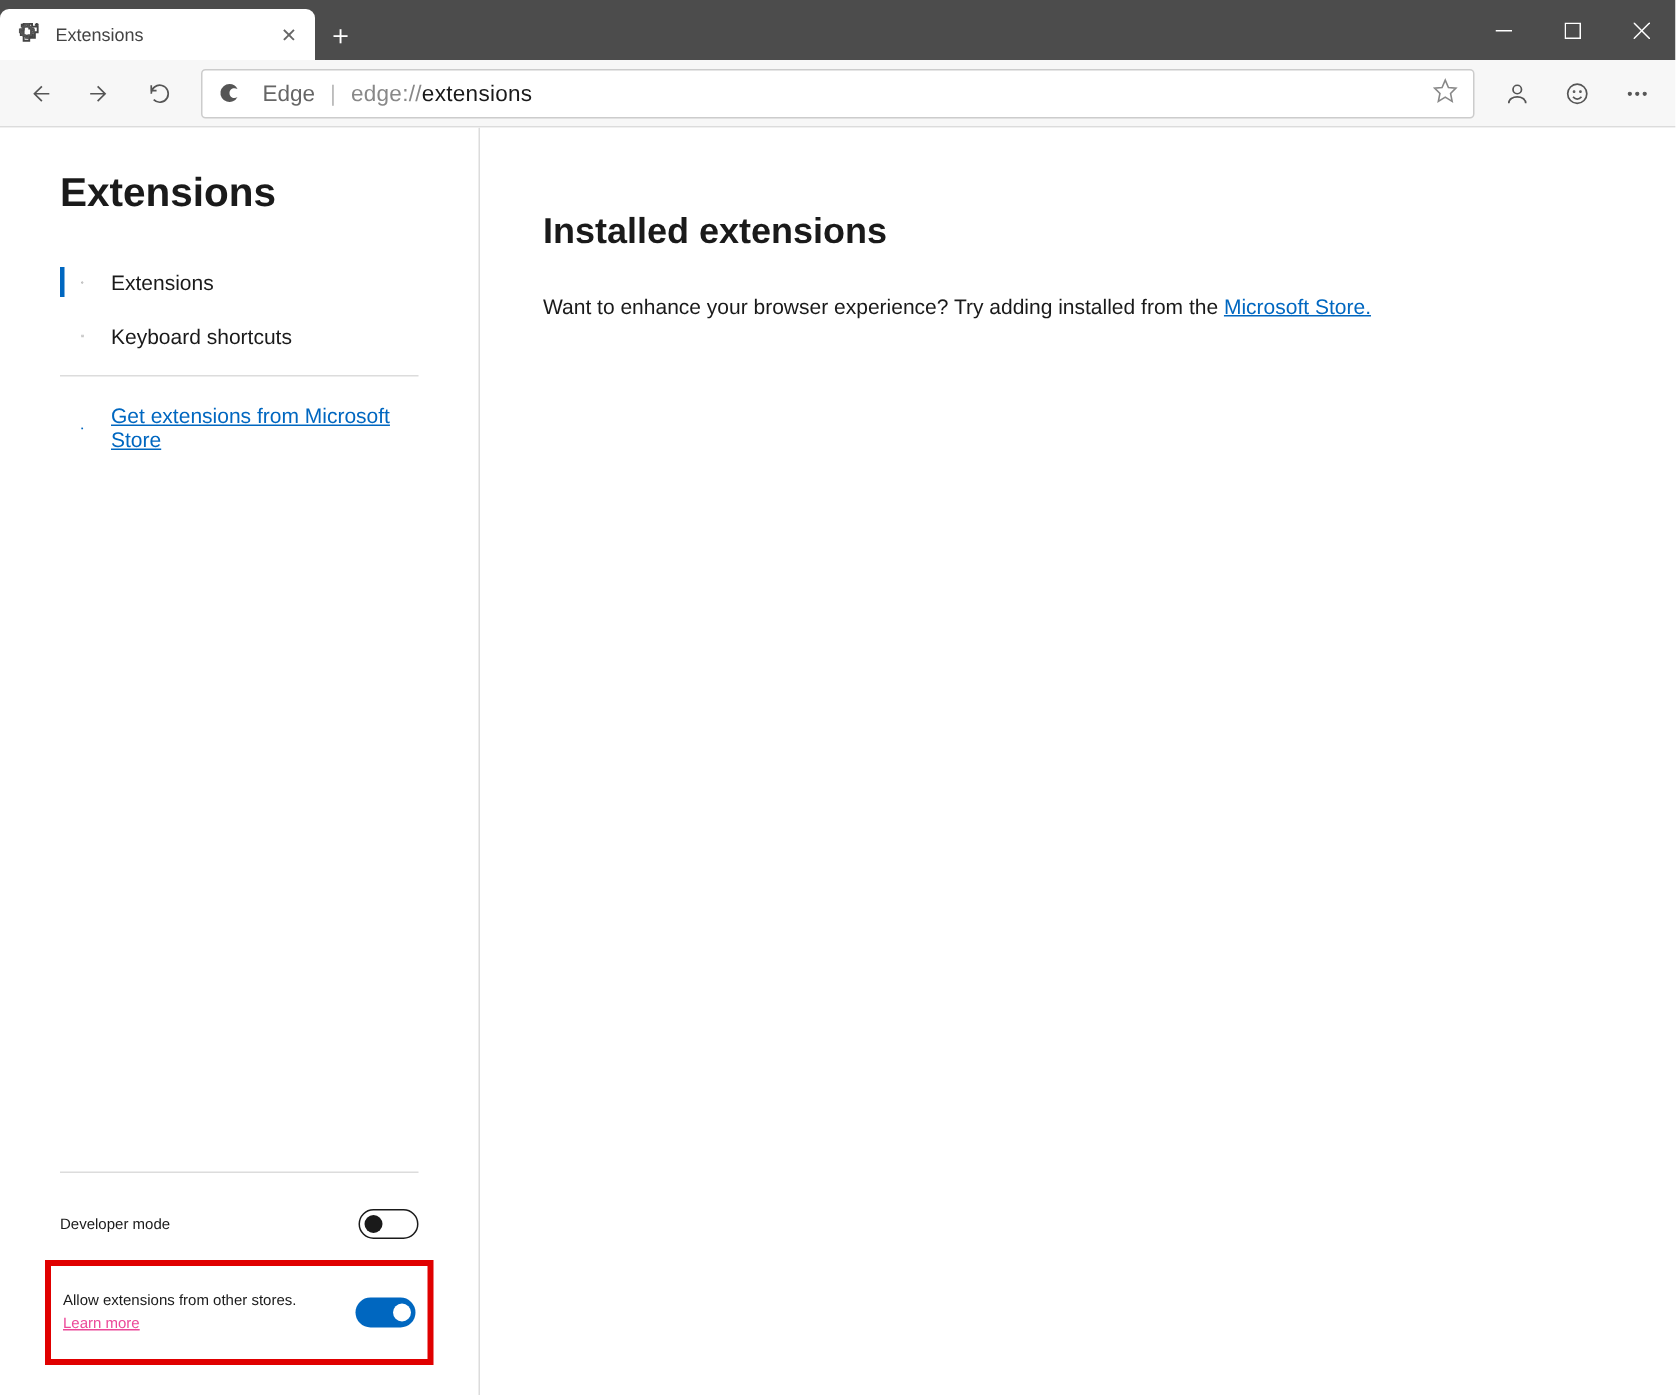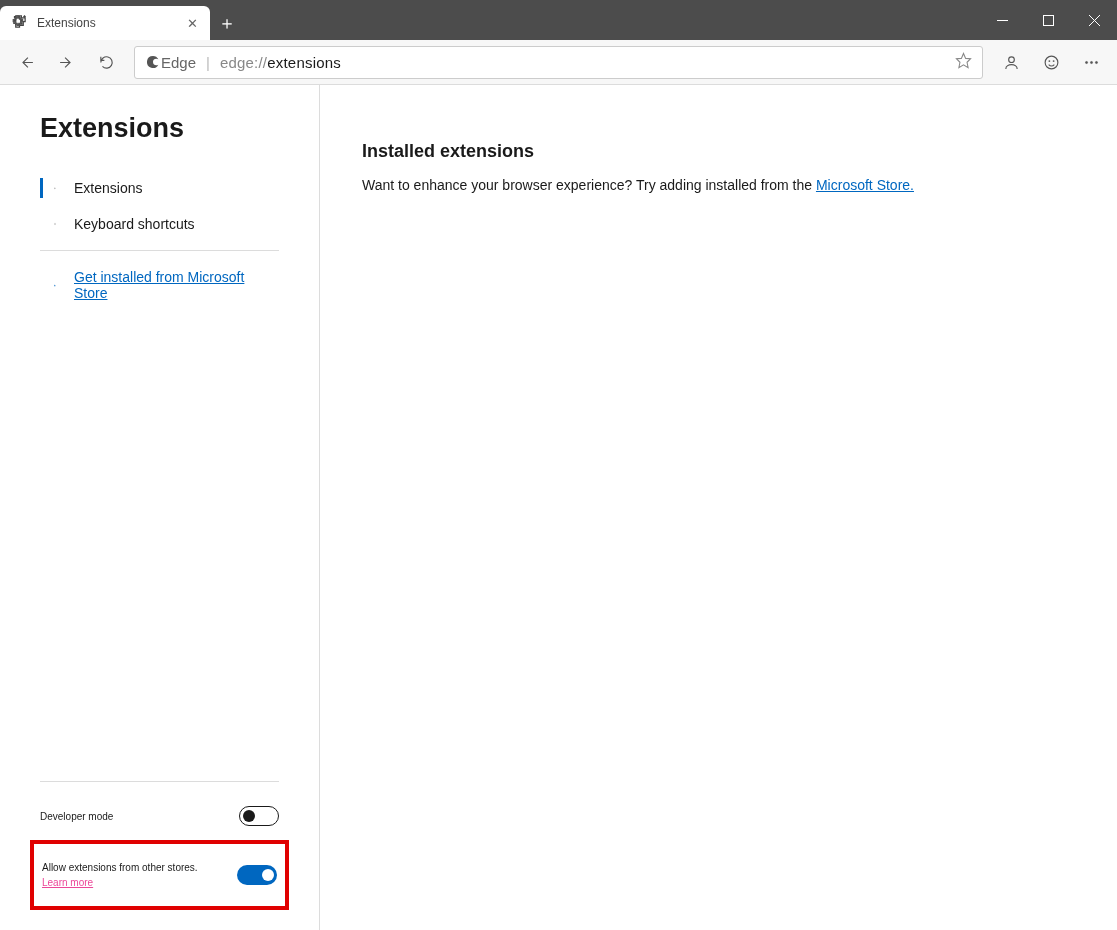--- a/index.html
+++ b/index.html
@@ -85,21 +85,21 @@
       border: 1px solid #ccc;
       border-radius: 3px;
       display: flex;
       align-items: center;
       padding: 0 10px;
       gap: 10px;
       margin: 0 6px;
       font-size: 15px;
       color: #444;
     }
-    .address-bar .edge-logo { display:flex; align-items:center; gap:0; color:#666; }
+    .address-bar .edge-logo { display:flex; align-items:center; gap:14px; color:#666; }
     .address-bar .sep { color:#bbb; }
     .address-bar .url-begin { color: #888; }
     .address-bar .url-end { color: #1a1a1a; font-weight: 500; }
     .address-bar .url-text { flex:1; font-size:15px; letter-spacing:0.2px; }
     .address-star { color:#888; cursor:pointer; }
     
     .content {
       flex: 1;
       display: flex;
       overflow: hidden;
@@ -198,23 +198,23 @@
       padding: 10px 8px 10px 8px;
       margin: 8px -10px 0 -10px;
     }
     
     .main {
       flex: 1;
       padding: 56px 42px;
       background: #fff;
     }
     .main h2 {
-      font-size: 18px;
+      font-size: 24px;
       font-weight: 700;
-      margin-bottom: 14px;
+      margin-bottom: 26px;
     }
     .main p { font-size: 14px; line-height:1.4; }
     .main a { color: #0067c0; }
   </style>
 </head>
 <body>
 
 <div class="title-bar">
   <div class="tab-strip">
     <div class="tab">
@@ -333,21 +333,21 @@
         <span class="txt">Keyboard shortcuts</span>
       </div>
     </div>
     <hr class="nav-hr">
     <div class="store-link">
       <span class="icon-slot">
         <svg width="15" height="15" viewBox="0 0 24 24" fill="#0067c0">
             <path d="M6 8V6a3 3 0 0 1 6 0v2h5l-1 12H3L2 8h4zm2 0h4V6a2 2 0 0 0-4 0v2z"></path>
           </svg>
       </span>
-      <a href="#">Get installed from Microsoft Store</a>
+      <a href="#">Get extensions from Microsoft Store</a>
     </div>
 
     <div class="spacer"></div>
 
     <div class="bottom-section">
       <hr class="bottom-hr">
       <div class="toggle-row">
         <div class="label-col">Developer mode</div>
         <div class="toggle off">
             <div class="knob"></div>

